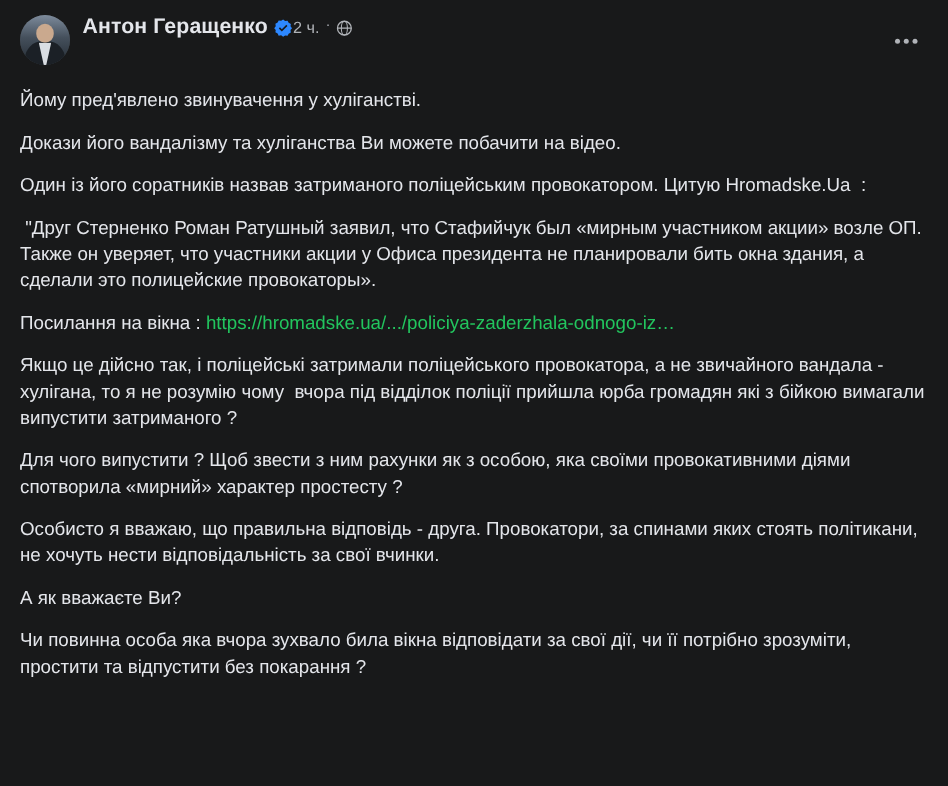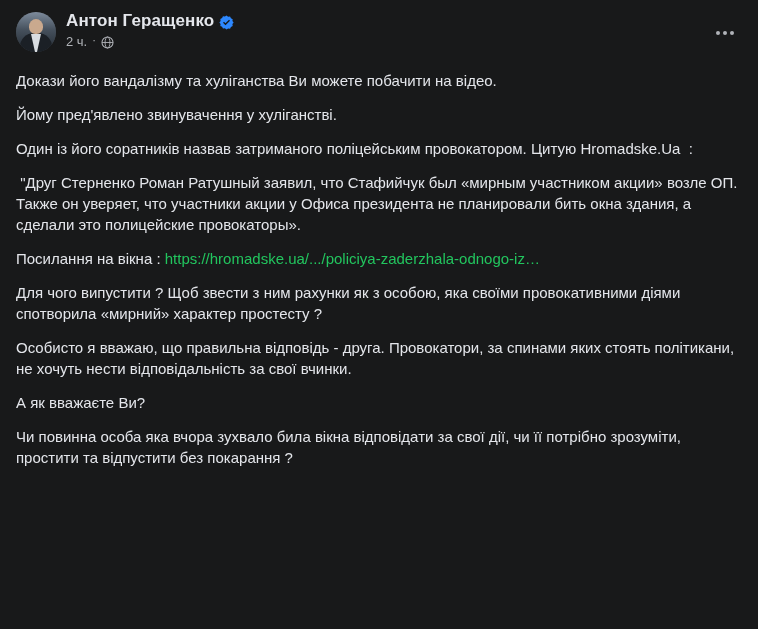--- a/index.html
+++ b/index.html
@@ -65,21 +65,21 @@
     top: 22px;
     width: 10px;
     height: 18px;
     background: #d9dde2;
     clip-path: polygon(0 0, 100% 0, 60% 100%, 40% 100%);
   }
   .header-text {
     margin-left: 10px;
     padding-top: 1px;
     display: flex;
-    flex-direction: column;
+    flex-direction: row;
     justify-content: center;
   }
   .name-row {
     display: flex;
     align-items: center;
     gap: 5px;
   }
   .author-name {
     font-size: 17px;
     font-weight: bold;
@@ -200,24 +200,25 @@
       <span class="more-dots">
         <i></i>
           <i></i>
           <i></i>
       </span>
     </div>
 
   </div>
 
   <div class="post-body">
+    <p>Йому пред'явлено звинувачення у хуліганстві.</p>
     <p>Докази його вандалізму та хуліганства Ви можете побачити на відео.</p>
-    <p>Йому пред'явлено звинувачення у хуліганстві.</p>
     <p>Один із його соратників назвав затриманого поліцейським провокатором. Цитую Hromadske.Ua  :</p>
     <p class="quote"> "Друг Стерненко Роман Ратушный заявил, что Стафийчук был «мирным участником акции» возле ОП. Также он уверяет, что участники акции у Офиса президента не планировали бить окна здания, а сделали это полицейские провокаторы».</p>
     <p><span>Посилання на вікна : </span><a class="link" href="#">https://hromadske.ua/.../policiya-zaderzhala-odnogo-iz…</a></p>
+    <p>Якщо це дійсно так, і поліцейські затримали поліцейського провокатора, а не звичайного вандала - хулігана, то я не розумію чому  вчора під відділок поліції прийшла юрба громадян які з бійкою вимагали випустити затриманого ?</p>
     <p>Для чого випустити ? Щоб звести з ним рахунки як з особою, яка своїми провокативними діями спотворила «мирний» характер простесту ?</p>
     <p>Особисто я вважаю, що правильна відповідь - друга. Провокатори, за спинами яких стоять політикани, не хочуть нести відповідальність за свої вчинки.</p>
     <p>А як вважаєте Ви?</p>
     <p>Чи повинна особа яка вчора зухвало била вікна відповідати за свої дії, чи її потрібно зрозуміти, простити та відпустити без покарання ?</p>
   </div>
 
 </div>
 
 </body></html>

